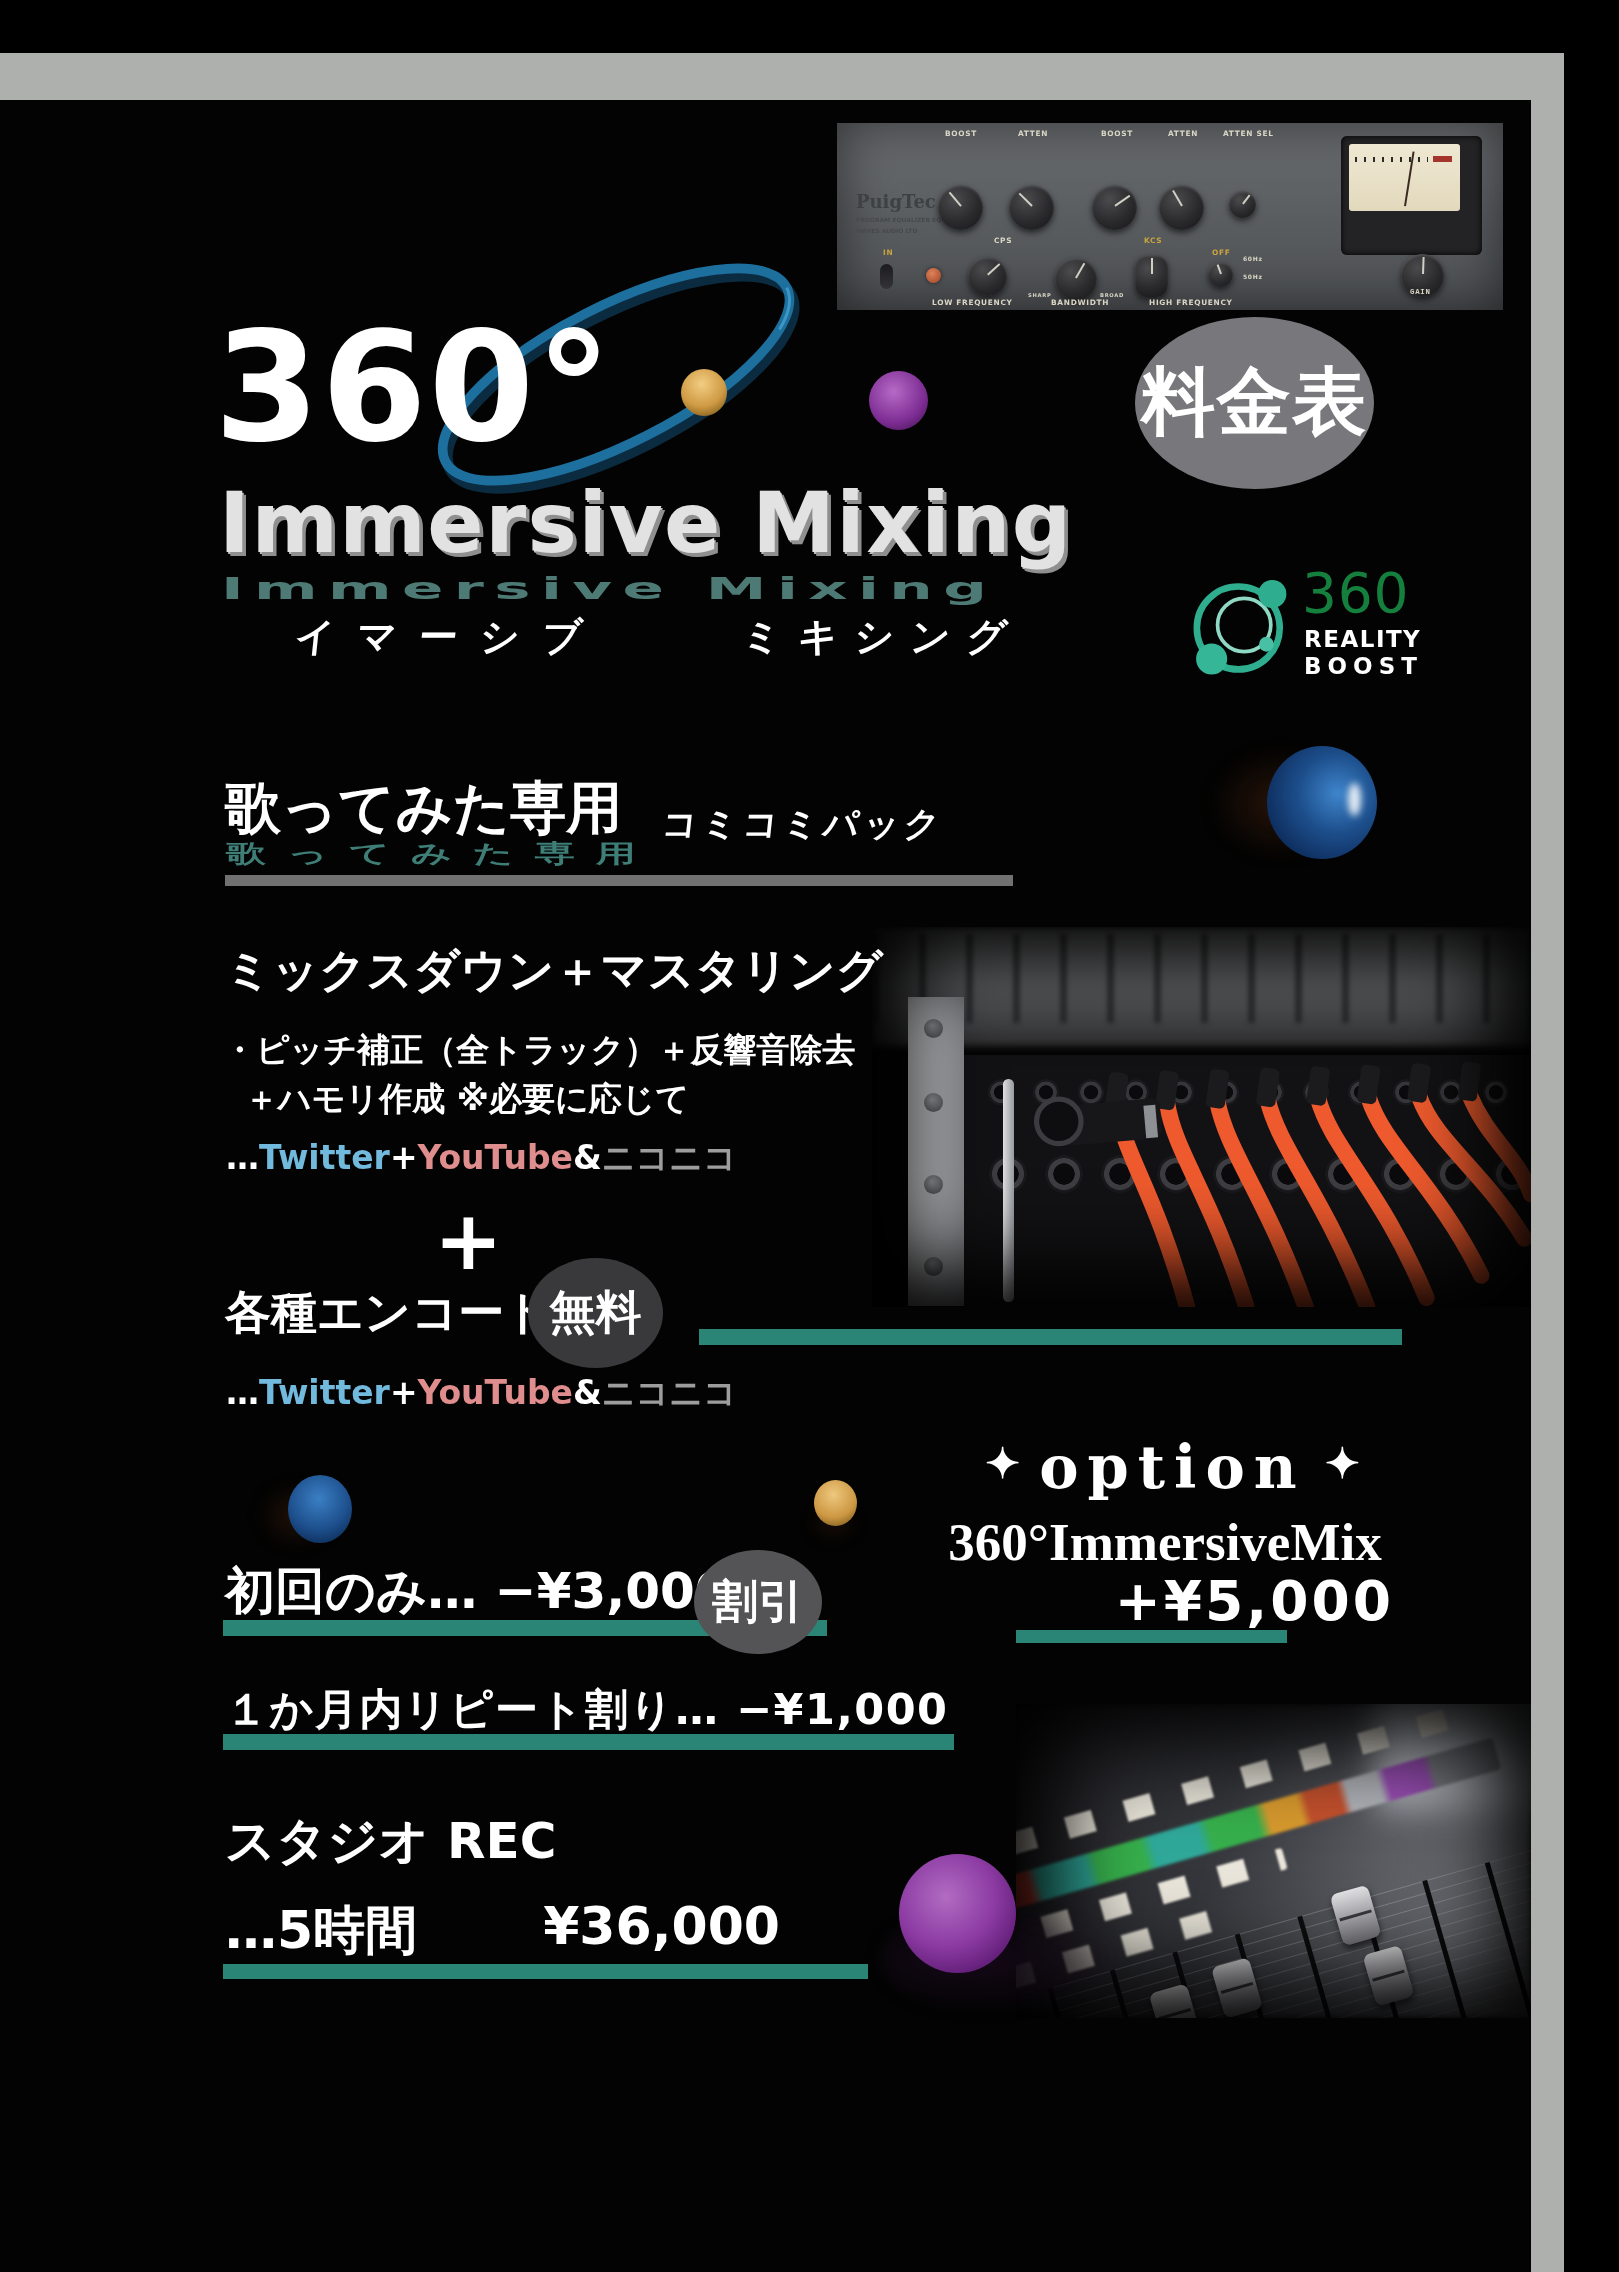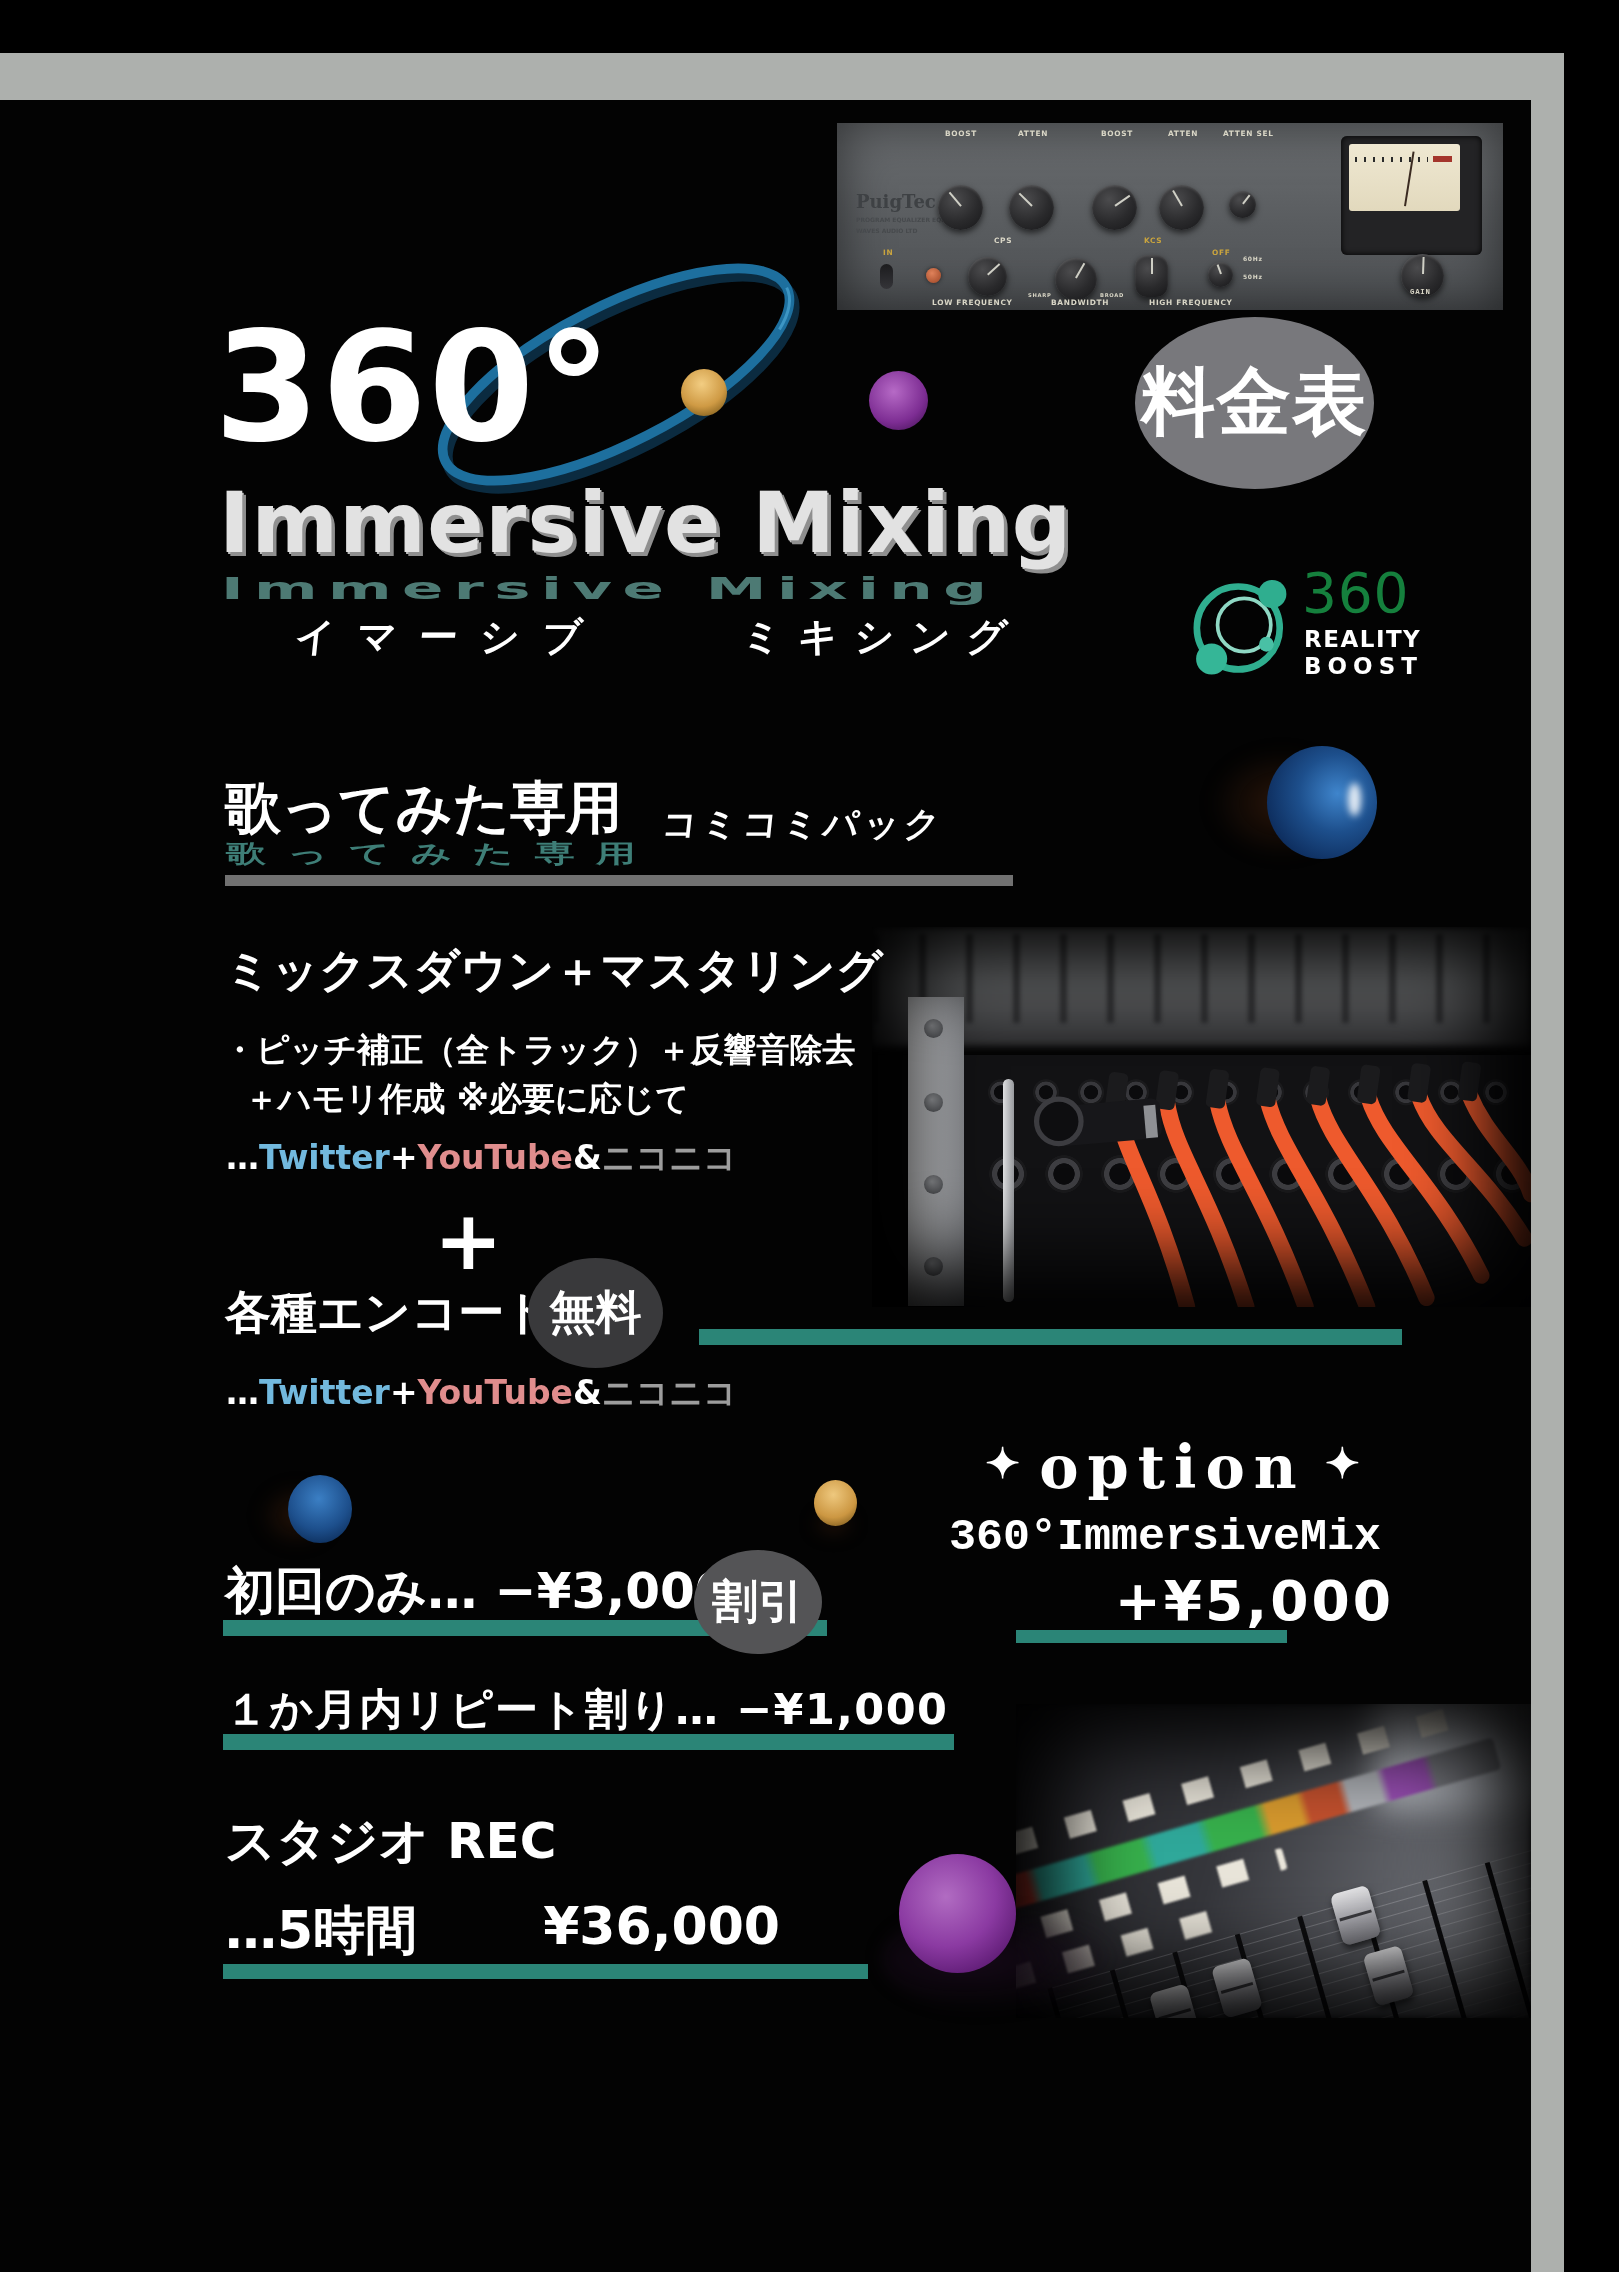--- a/index.html
+++ b/index.html
@@ -111,22 +111,22 @@
   
   .total{left:701px;top:1251px;font-size:61px;font-weight:bold;white-space:nowrap;}
   .total .gap{margin-left:52px;}
   .teal{background:#2b8577;}
   .total-bar{left:699px;top:1329px;width:703px;height:16.3px;}
 
   
   .opt-title{left:935px;top:1433px;width:475px;text-align:center;font-family:"DejaVu Serif","Liberation Serif",serif;
              font-size:59px;font-weight:bold;letter-spacing:9px;white-space:nowrap;}
   .opt-title .spark{font-size:42px;vertical-align:10.4px;letter-spacing:0;margin:0 19px;}
-  .opt-name{left:920px;top:1512px;width:490px;text-align:center;font-family:Liberation Mono, monospace;
-            font-size:45px;font-weight:bold;white-space:nowrap;}
+  .opt-name{left:920px;top:1512px;width:490px;text-align:center;font-family:Liberation Serif, serif;
+            font-size:53px;font-weight:bold;white-space:nowrap;}
   .opt-price{left:949px;top:1569px;width:445px;text-align:right;font-size:55px;font-weight:bold;letter-spacing:3px;}
   .opt-bar{left:1016px;top:1630px;width:271px;height:13.4px;}
 
   
   .first-line{left:225px;top:1558px;font-size:50px;font-weight:bold;white-space:nowrap;}
   .first-bar{left:223px;top:1620px;width:604px;height:16.3px;}
   .disc-badge{left:694px;top:1550px;width:128px;height:104px;border-radius:50%;background:#545456;
               display:flex;align-items:center;justify-content:center;font-size:46px;font-weight:bold;}
   .repeat-line{left:225px;top:1681px;font-size:43px;font-weight:bold;letter-spacing:1.5px;white-space:nowrap;}
   .repeat-bar{left:223px;top:1734px;width:731px;height:16.3px;}

